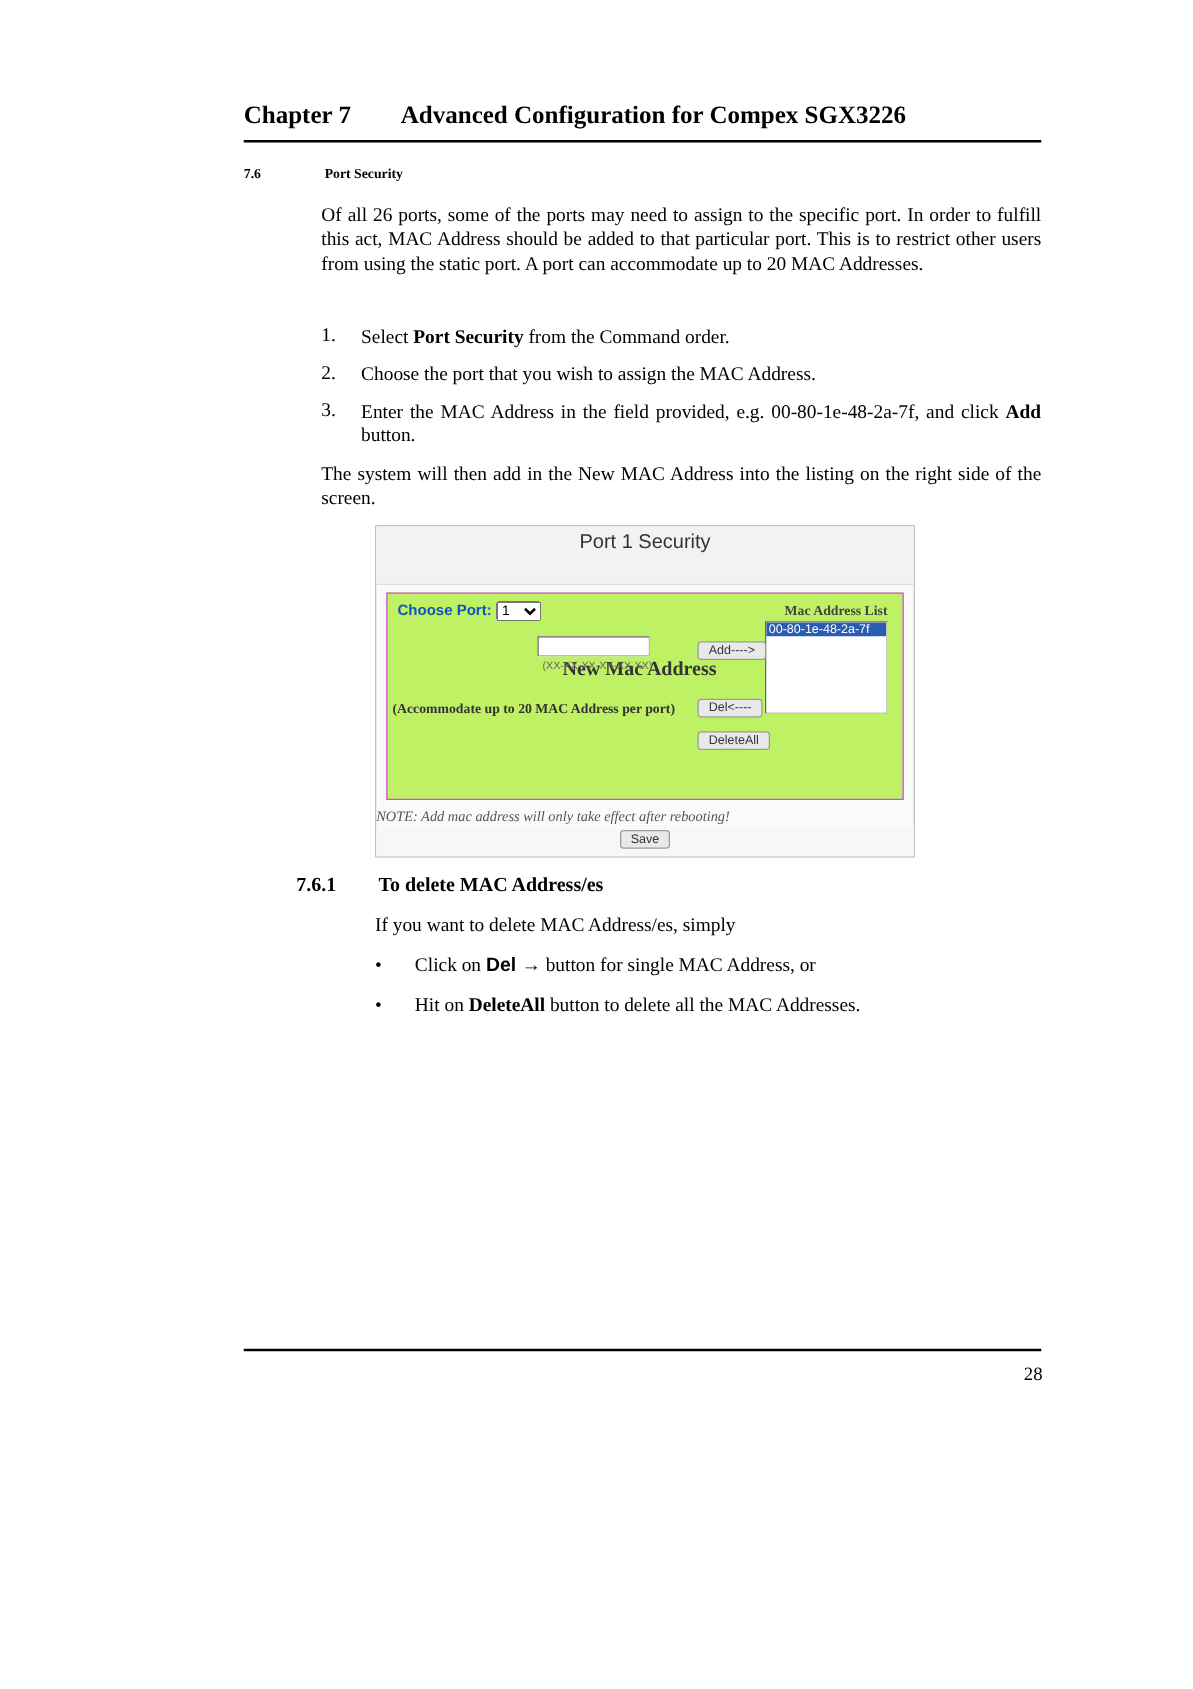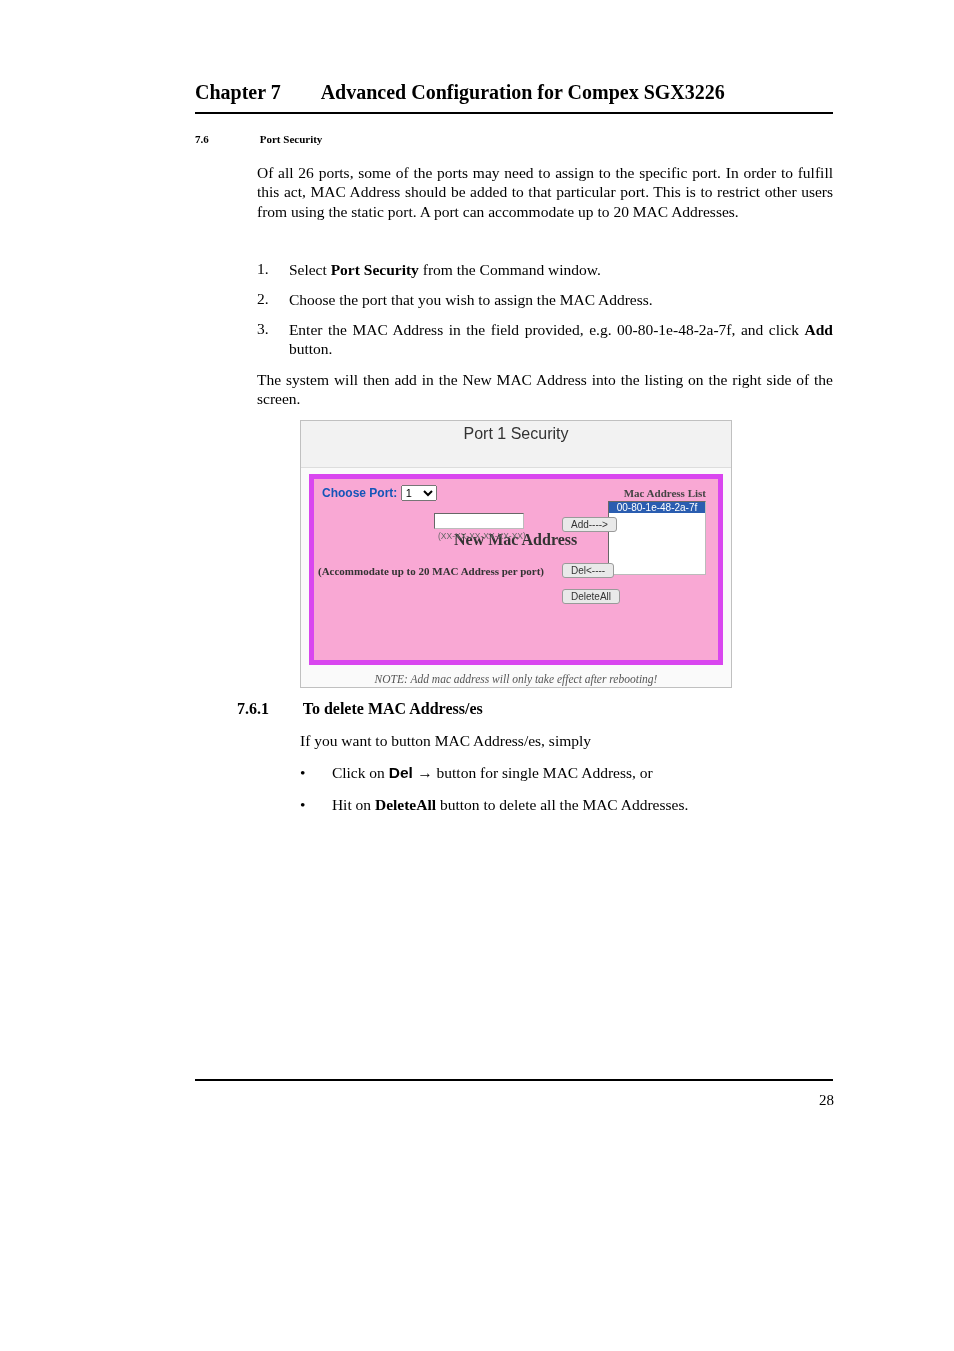--- a/index.html
+++ b/index.html
@@ -91,24 +91,24 @@
   .shot .title {
     text-align: center;
     font-family: "Trebuchet MS", Arial, sans-serif;
     font-size: 16px;
     color: #333;
     padding: 4px 0 24px;
     background: #f2f2f2;
     border-bottom: 1px solid #ddd;
   }
   .shot .inner {
-    border: 5px solid #d946ef;
+    border: 1px solid #d946ef;
     margin: 6px 8px 4px;
-    padding: 6px 8px 25px;
-    background: #f9a8d4;
+    padding: 6px 8px 8px;
+    background: #bef264;
     position: relative;
     height: 150px;
   }
   .shot .choose {
     color: #1455b8;
     font-weight: bold;
     font-size: 12px;
   }
   .shot .choose select {
     font-size: 11px;
@@ -137,21 +137,20 @@
     position: absolute;
     top: 22px;
     right: 12px;
     width: 96px;
     height: 72px;
     border: 1px inset #bbb;
     background: #fff;
     font-family: Arial, sans-serif;
     font-size: 10px;
     overflow: hidden;
-    text-align: center;
   }
   .shot .maclist .sel {
     background: #2a5db0;
     color: #fff;
     padding: 0 2px;
   }
   .shot .mac-input {
     position: absolute;
     top: 34px;
     left: 120px;
@@ -184,21 +183,20 @@
     background: #e9e9e9;
     padding: 1px 8px;
     font-size: 10px;
     font-family: Arial, sans-serif;
     color: #333;
   }
   .shot .btn-add { position: absolute; top: 38px; left: 248px; }
   .shot .btn-del { position: absolute; top: 84px; left: 248px; }
   .shot .btn-delall { position: absolute; top: 110px; left: 248px; }
   .shot .note {
-    text-align: center;
     font-style: italic;
     font-family: "Times New Roman", serif;
     color: #555;
     font-size: 11.5px;
     padding: 4px 0 2px;
   }
   .shot .save-wrap {
     text-align: center;
     padding: 2px 0 6px;
     background: #f7f7f7;
@@ -249,21 +247,21 @@
   <div class="section-heading">
     <span class="num">7.6</span>
     <span>Port Security</span>
   </div>
 
   <div class="body1">Of all 26 ports, some of the ports may need to assign to the specific port. In order to fulfill this act, MAC Address should be added to that particular port. This is to restrict other users from using the static port. A port can accommodate up to 20 MAC Addresses.</div>
 
   <div class="list1">
     <span class="list-num">1.</span>
     <span class="list-body">
-      <span>Select </span><b>Port Security</b><span> from the Command window.</span>
+      <span>Select </span><b>Port Security</b><span> from the Command order.</span>
     </span>
   </div>
 
   <div class="list2">
     <span class="list-num">2.</span>
     <span class="list-body">Choose the port that you wish to assign the MAC Address.</span>
   </div>
 
   <div class="list3">
     <span class="list-num">3.</span>
@@ -292,28 +290,31 @@
       <div class="maclist">
         <div class="sel">00-80-1e-48-2a-7f</div>
       </div>
 
       <span class="btn btn-add">Add----&gt;</span>
       <span class="acc">(Accommodate up to 20 MAC Address per port)</span>
       <span class="btn btn-del">Del&lt;----</span>
       <span class="btn btn-delall">DeleteAll</span>
     </div>
     <div class="note">NOTE: Add mac address will only take effect after rebooting!</div>
+    <div class="save-wrap">
+      <span class="btn">Save</span>
+    </div>
   </div>
 
   <div class="subheading">
     <span class="num">7.6.1</span>
     <span>To delete MAC Address/es</span>
   </div>
 
-  <div class="body3">If you want to button MAC Address/es, simply</div>
+  <div class="body3">If you want to delete MAC Address/es, simply</div>
 
   <div class="bul1">
     <span class="bul">•</span>
     <span>
       <span>Click on </span><b class="arrow">Del →</b><span> button for single MAC Address, or</span>
     </span>
   </div>
 
   <div class="bul2">
     <span class="bul">•</span>

